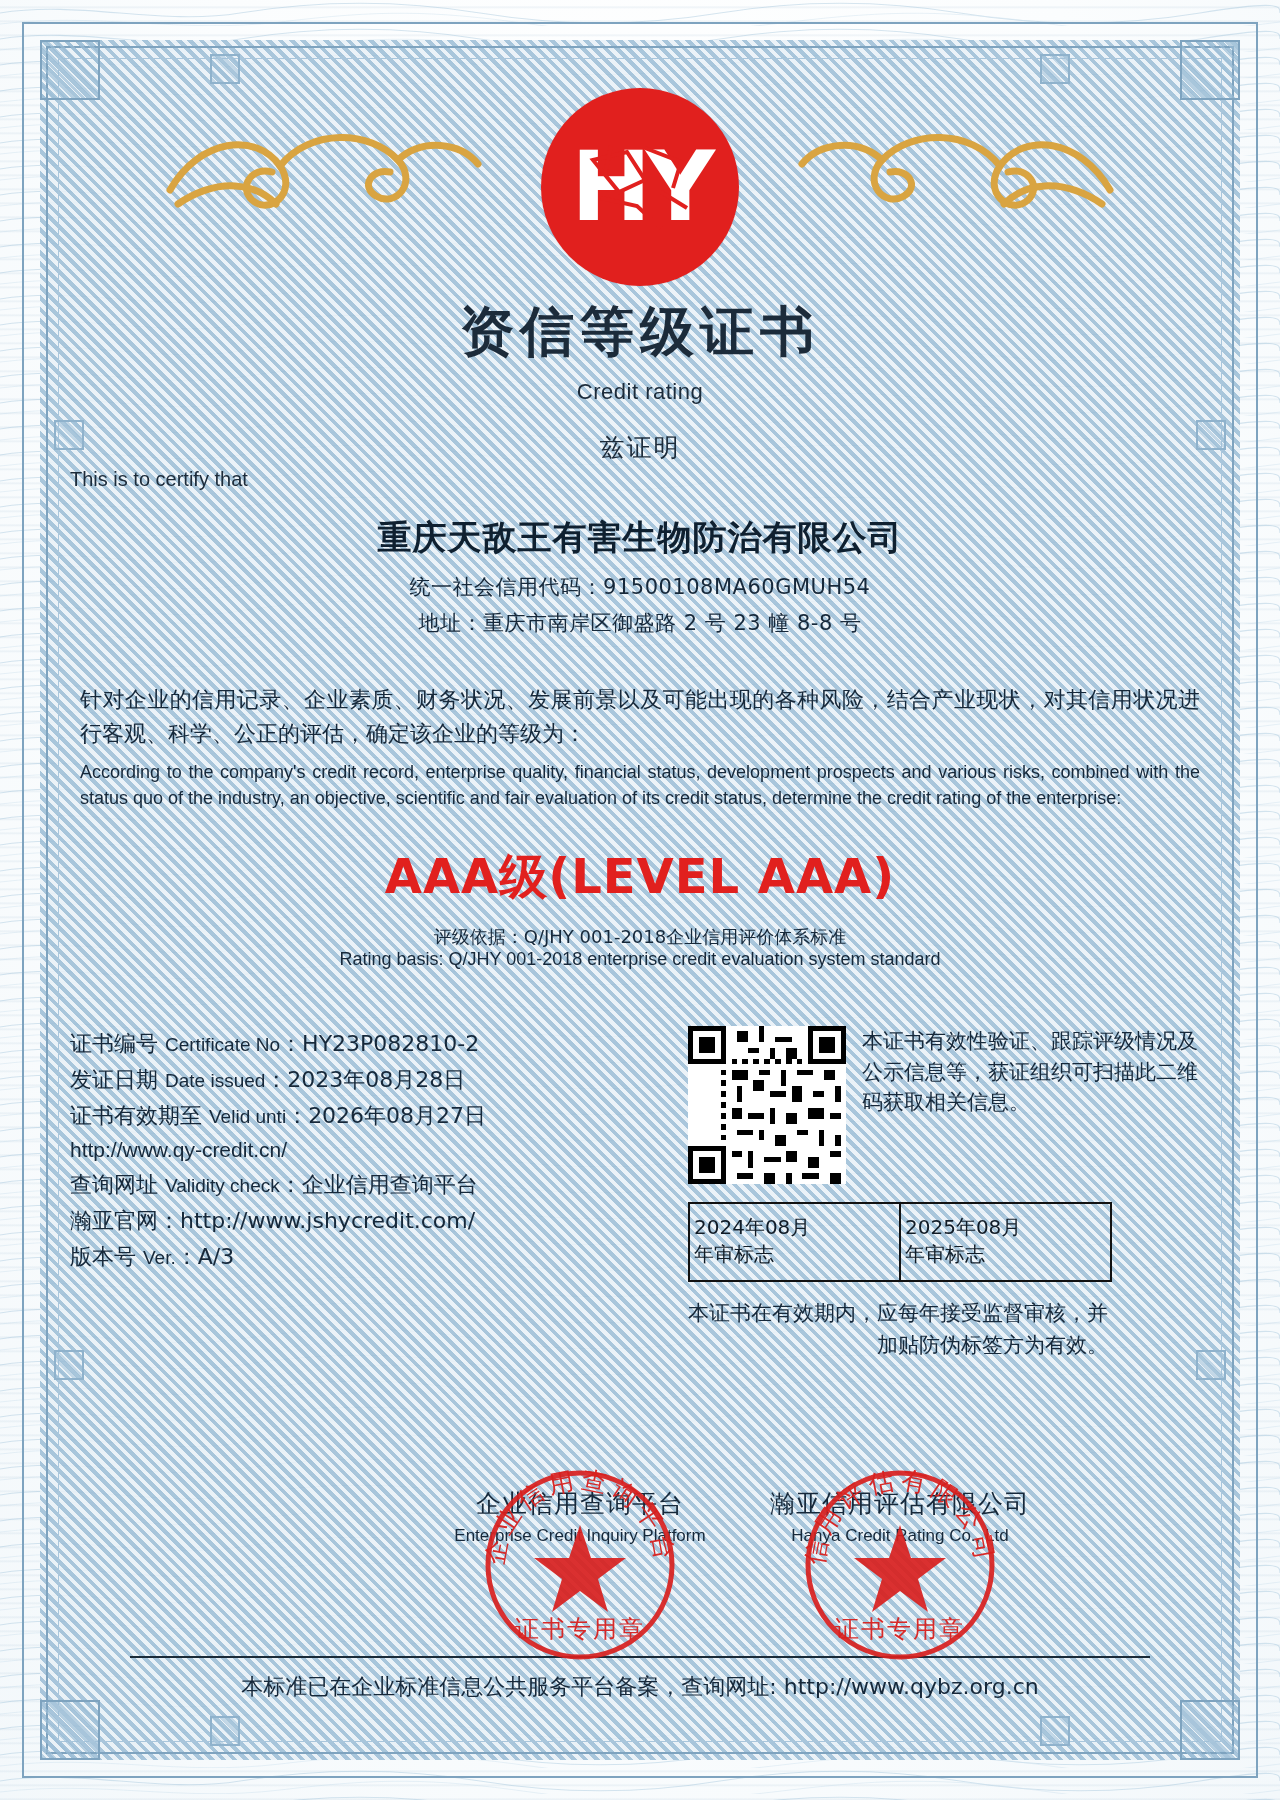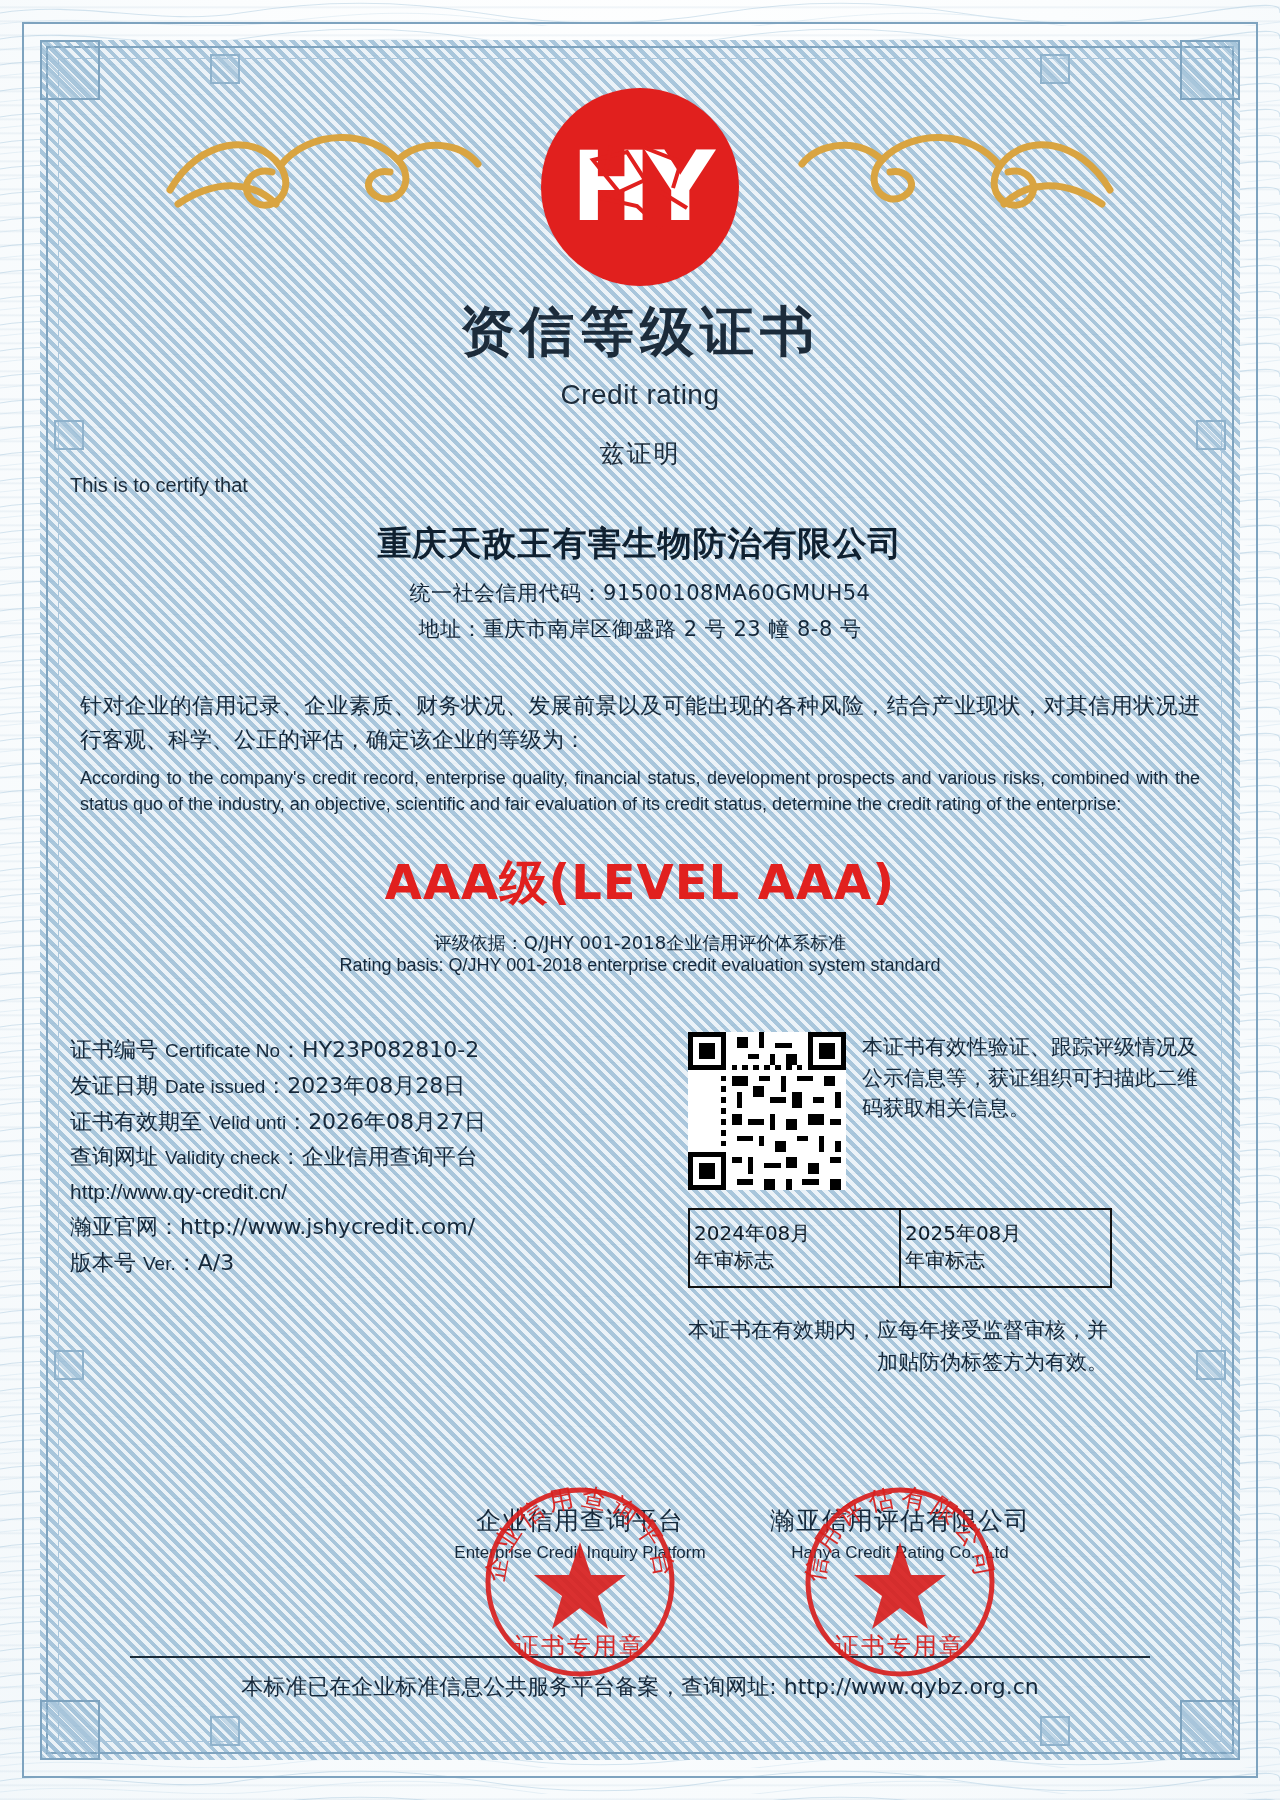--- a/index.html
+++ b/index.html
@@ -147,21 +147,21 @@
     text-align: center;
     font-size: 54px;
     letter-spacing: 6px;
     color: #1c2b3a;
     font-weight: bold;
     margin-top: 8px;
     font-family: "DejaVu Sans", sans-serif;
   }
   .title-en {
     text-align: center;
-    font-size: 28px;
+    font-size: 22px;
     color: #1c2b3a;
     margin-top: 10px;
     letter-spacing: 0.5px;
   }
 
   .certify-cn {
     text-align: center;
     font-size: 25px;
     color: #1c2b3a;
     margin-top: 26px;
@@ -293,21 +293,21 @@
     flex: 1;
     padding: 10px 4px 12px;
     font-size: 20px;
     color: #101b26;
     font-family: "DejaVu Sans", sans-serif;
     line-height: 1.35;
   }
   .annual-cell + .annual-cell { border-left: 2px solid #111; }
 
   .annual-note {
-    margin-top: 27px;
+    margin-top: 16px;
     width: 420px;
     font-size: 21px;
     line-height: 1.5;
     color: #16283a;
     text-align: right;
     font-family: "DejaVu Sans", sans-serif;
   }
 
   
   .stamps {
@@ -462,25 +462,25 @@
           <span class="en">Certificate No</span><span>：HY23P082810-2</span>
         </div>
         <div class="info-line">
           <span>发证日期</span>
           <span class="en">Date issued</span><span>：2023年08月28日</span>
         </div>
         <div class="info-line">
           <span>证书有效期至</span>
           <span class="en">Velid unti</span><span>：2026年08月27日</span>
         </div>
+        <div class="info-line url">http://www.qy-credit.cn/</div>
         <div class="info-line">
           <span>查询网址</span>
           <span class="en">Validity check</span><span>：企业信用查询平台</span>
         </div>
-        <div class="info-line url">http://www.qy-credit.cn/</div>
         <div class="info-line">瀚亚官网：http://www.jshycredit.com/</div>
         <div class="info-line">
           <span>版本号</span>
           <span class="en">Ver.</span><span>：A/3</span>
         </div>
       </div>
 
       <div class="lower-right">
         <div class="qr-row">
           <svg class="qr" viewBox="0 0 29 29" shape-rendering="crispEdges">

